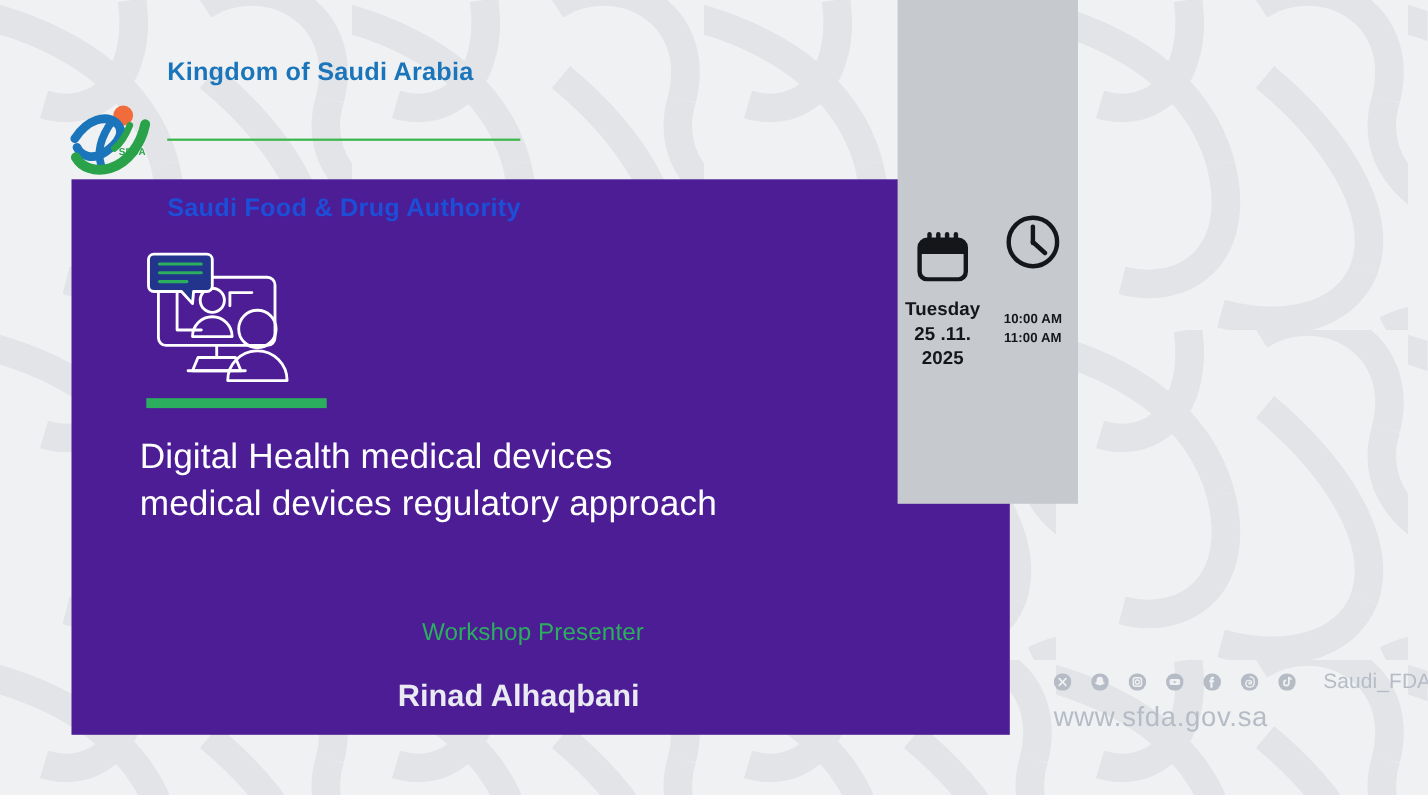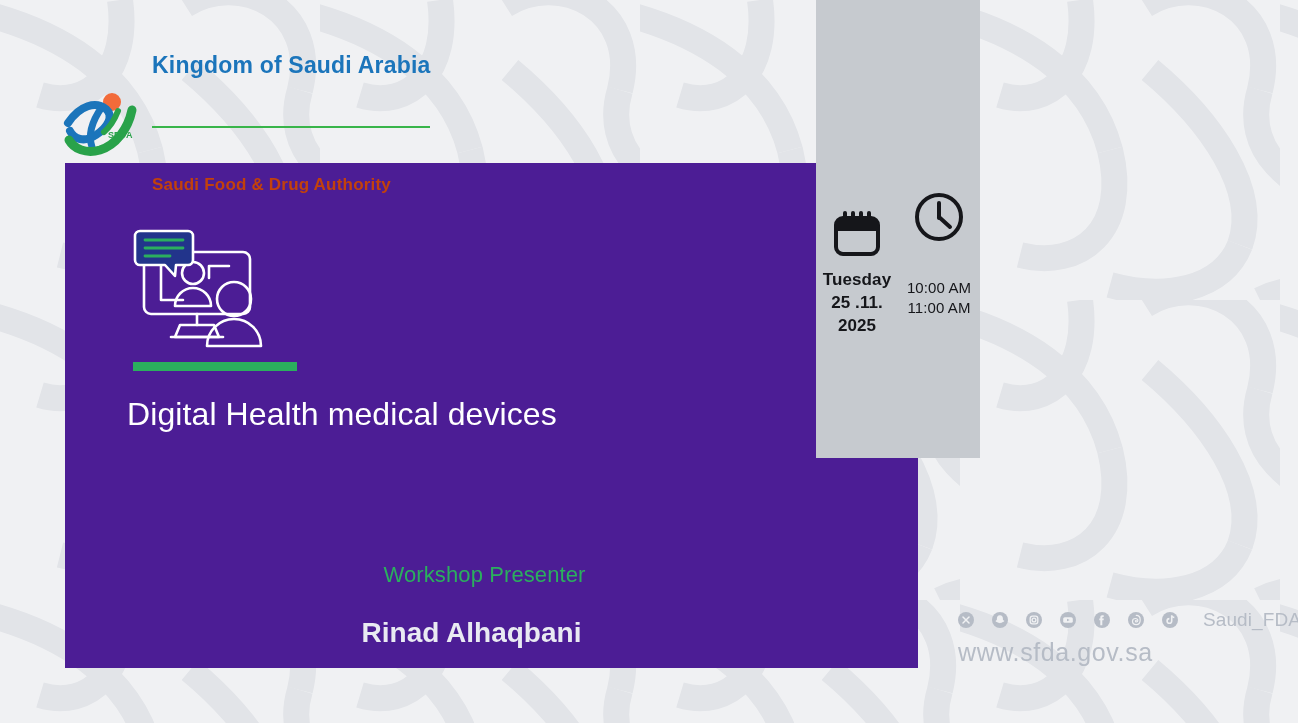--- a/index.html
+++ b/index.html
@@ -25,22 +25,22 @@
     z-index:5;
   }
   #logo-mark { width:80px; height:74px; flex:0 0 auto; }
   #logo-text-block { display:flex; flex-direction:column;gap:46px; }
   .logo-line-1 {
     font-size:23px; font-weight:bold; letter-spacing:.2px;
     color:#1B75BB; line-height:1.18; white-space:nowrap;
   }
   .logo-rule { height:2px; background:#39B54A; margin:1px 0 1px 0; width:100%; }
   .logo-line-2 {
-    font-size:17px; font-weight:bold; letter-spacing:.2px;
-    color:#c2410c; line-height:1.18; white-space:nowrap;
+    font-size:23px; font-weight:bold; letter-spacing:.2px;
+    color:#1d4ed8; line-height:1.18; white-space:nowrap;
   }
 
   
   #navy-card {
     position:absolute; left:65px; top:163px;
     width:853px; height:505px;
     background:#4c1d95;
     z-index:2;
   }
 
@@ -80,21 +80,21 @@
     display:flex; align-items:center;
   }
   .info-group { width:100%; text-align:center; }
   #calendar-icon { margin-top:88px; }
   .info-label {
     font-size:17px; font-weight:bold; color:#15161a;
     line-height:1.35; letter-spacing:.1px;
   }
   #date-group .info-label:first-of-type { margin-top:9px; }
   #clock-icon { margin-top:50px; }
-  #time-group .info-label { font-weight:400; font-size:15px; }
+  #time-group .info-label { font-weight:700; font-size:12px; }
   #time-group .info-label:first-of-type { margin-top:30px; }
 
   
   #footer-info {
     position:absolute; left:958px; top:610px;
     z-index:5;
   }
   #social-row { display:flex; align-items:center; gap:18px; }
   .social-icon { width:16px; height:16px; display:block; }
   #social-handle {
@@ -175,20 +175,21 @@
       <line x1="14" y1="15" x2="52" y2="15"></line>
       <line x1="14" y1="23" x2="52" y2="23"></line>
       <line x1="14" y1="31" x2="39" y2="31"></line>
     </g>
   </svg>
 
   <div id="accent-bar"></div>
 
   <div id="title-block">
     <div class="title-line">Digital Health medical devices</div>
+    <div class="title-line">medical devices regulatory approach</div>
   </div>
 
   <div id="presenter-block">
     <div id="presenter-role">Workshop Presenter</div>
     <div id="presenter-name">Rinad Alhaqbani</div>
   </div>
 </div>
 
 <div id="info-panel">
 

